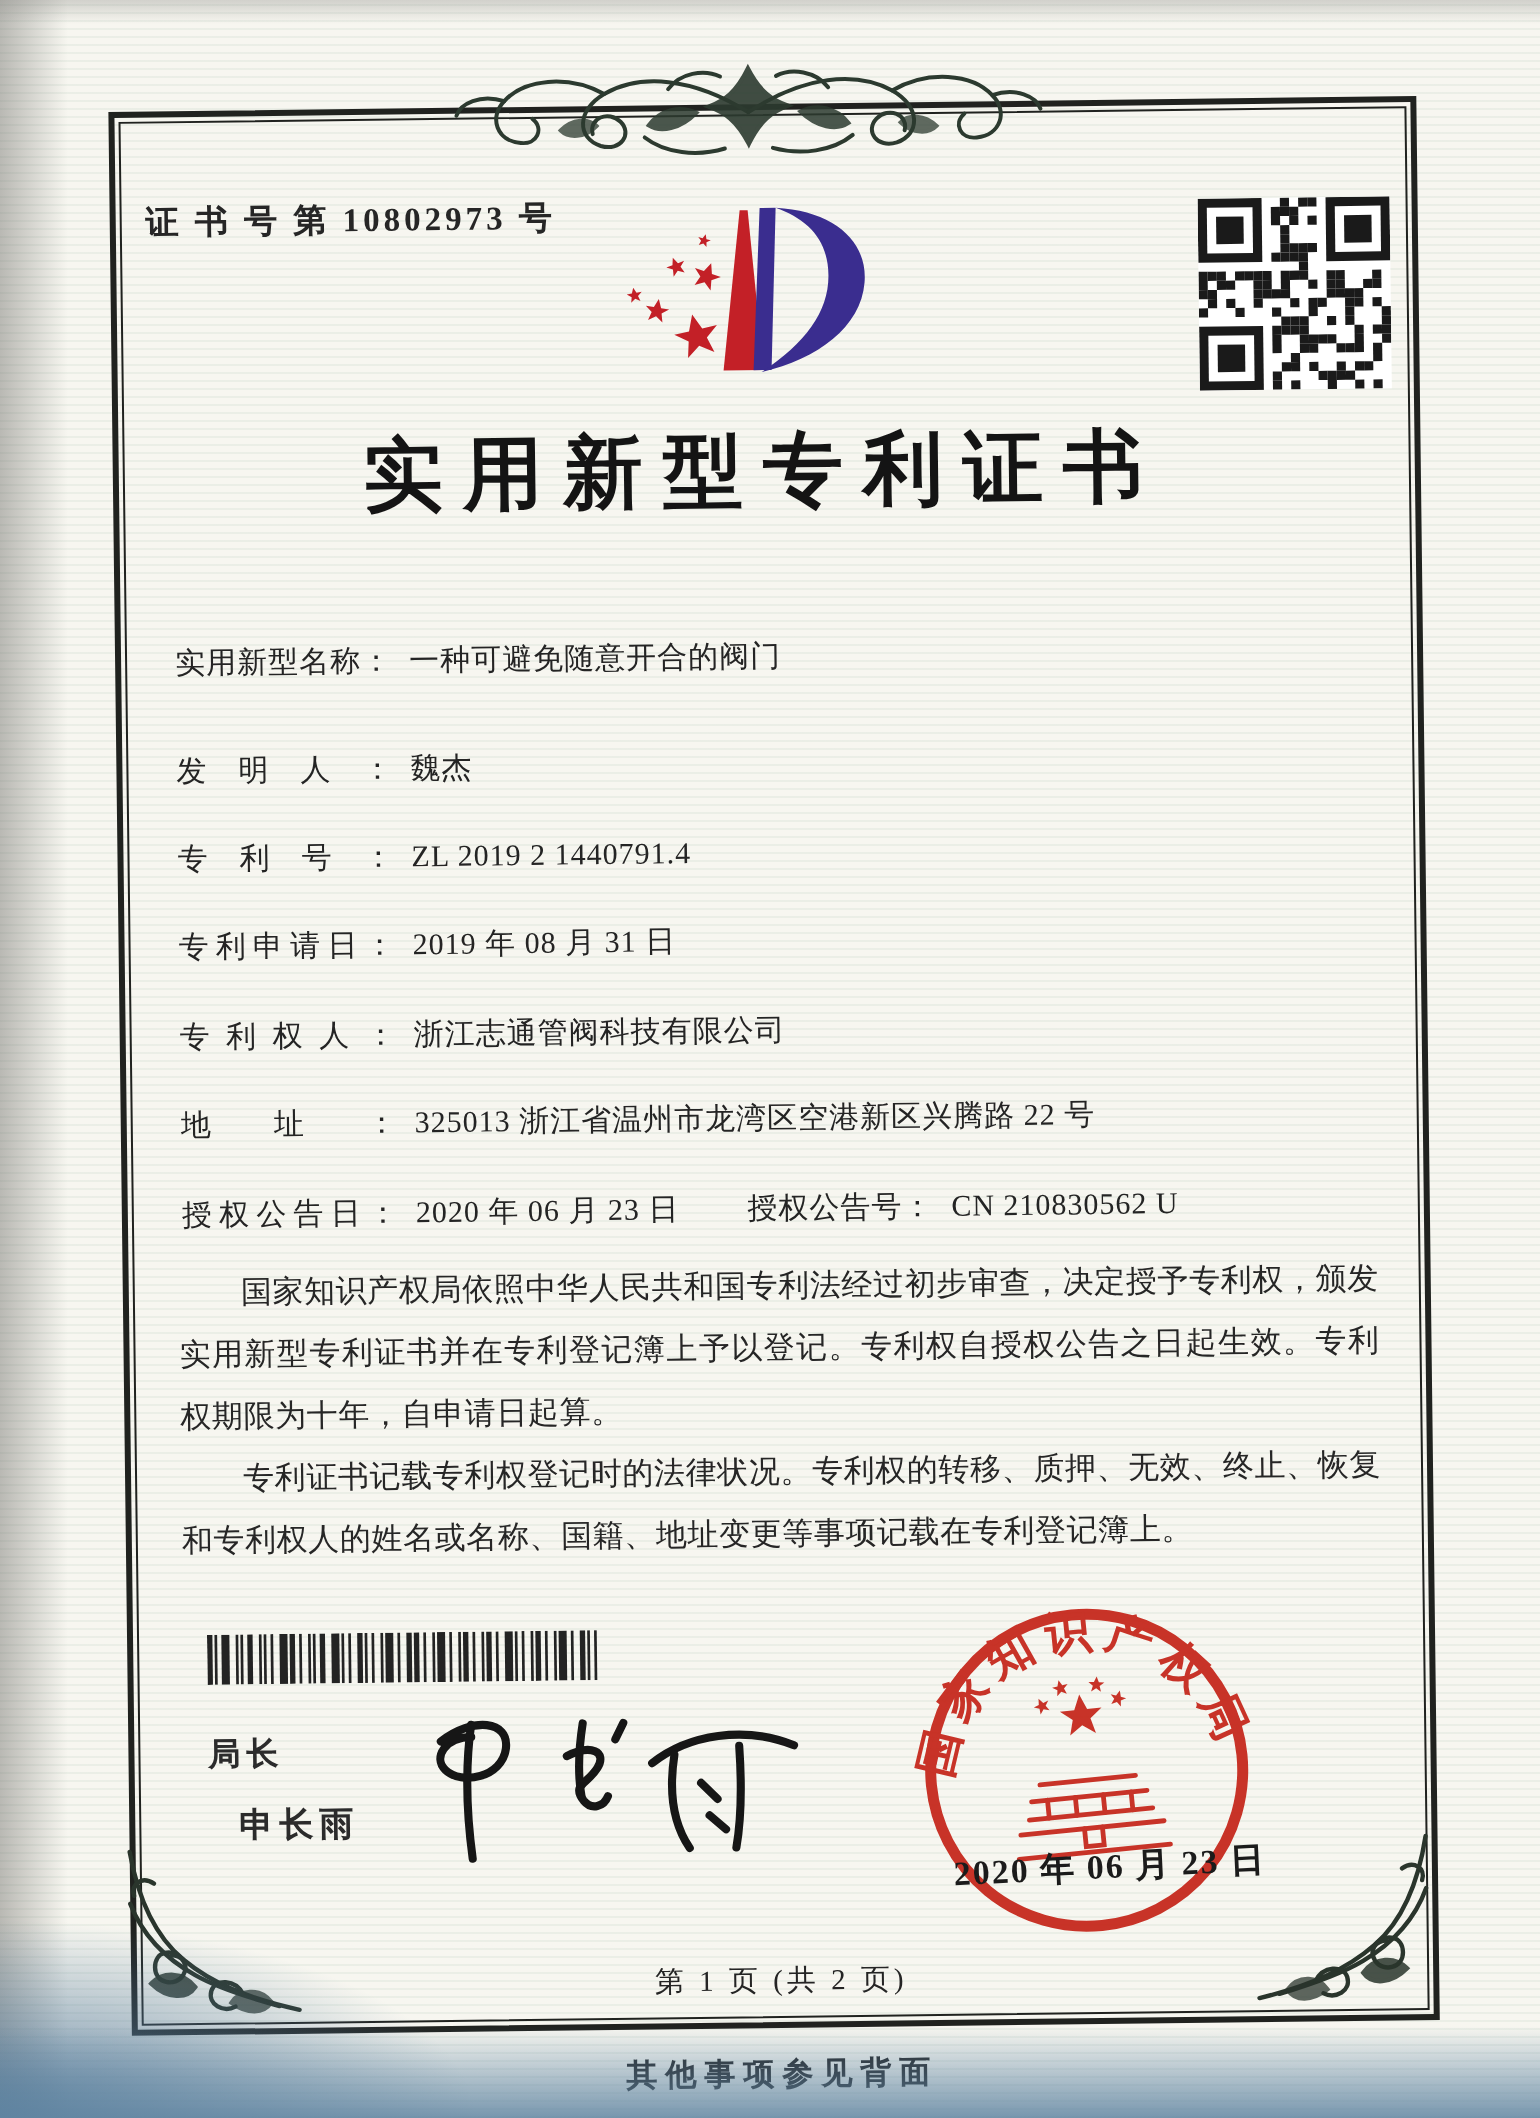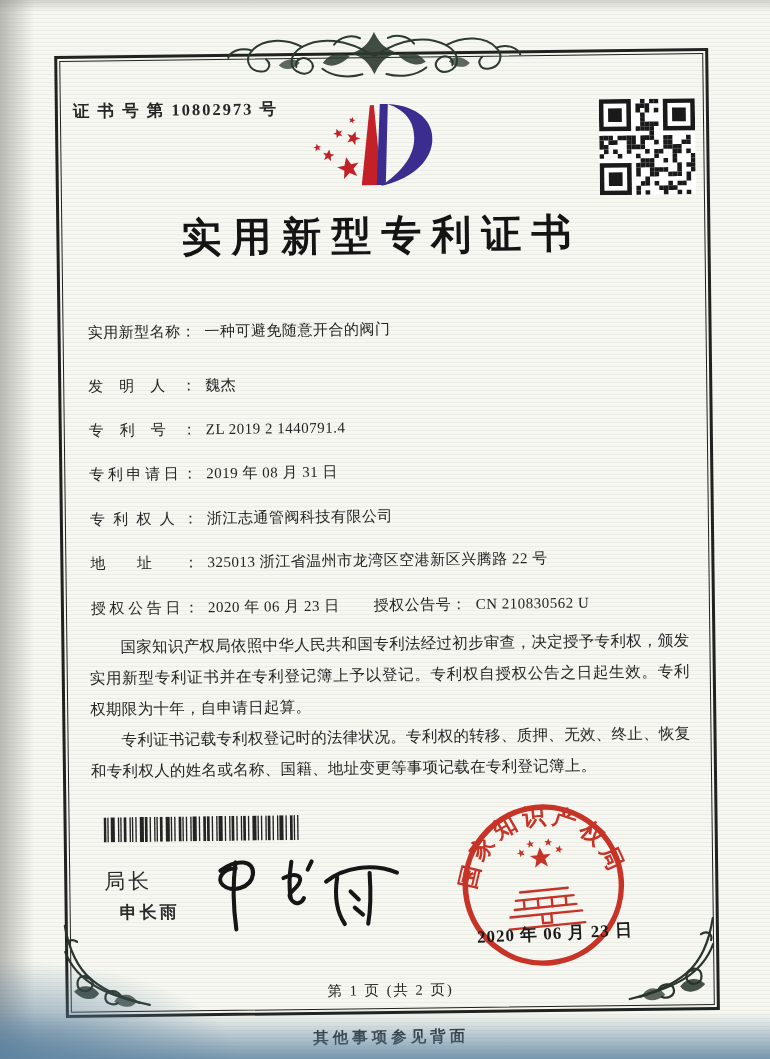--- a/index.html
+++ b/index.html
@@ -41,21 +41,21 @@
 
   .field-row{position:absolute;left:90px;width:610px;font-size:15px;line-height:26px;color:#242424;white-space:nowrap;}
   .flabel{display:inline-block;width:108px;text-align:justify;text-align-last:justify;vertical-align:top;}
   .fvalue{margin-left:9px;letter-spacing:0.5px;}
   .flabel2{margin-left:34px;letter-spacing:0.5px;}
 
   .paras{position:absolute;left:88px;top:628px;width:600px;font-size:15.5px;line-height:31px;color:#262626;text-align:justify;}
   .paras p{margin:0;text-indent:2em;letter-spacing:0.3px;}
 
   .barcode{position:absolute;left:100px;top:814px;width:198px;height:25px;}
-  .director-title{position:absolute;left:100px;top:864px;font-size:21px;letter-spacing:3px;font-weight:400;}
+  .director-title{position:absolute;left:100px;top:864px;font-size:16px;letter-spacing:3px;font-weight:700;}
   .director-name{position:absolute;left:115px;top:898px;font-size:17px;letter-spacing:3px;font-weight:600;}
   .signature{position:absolute;left:198px;top:846px;width:208px;height:90px;}
 
   .seal{position:absolute;left:452px;top:800px;width:174px;height:174px;
     transform:rotate(-5deg);opacity:0.95;mix-blend-mode:multiply;}
   .seal-date{position:absolute;left:462px;top:924px;width:176px;text-align:center;
     font-size:17px;font-weight:700;letter-spacing:1px;color:#1b1b1b;transform:rotate(-2deg);}
 
   .page-footer{position:absolute;left:0;right:0;top:981px;text-align:center;font-size:14.5px;letter-spacing:2px;color:#242424;}
   .back-note{position:absolute;left:0;right:0;top:1027px;text-align:center;

